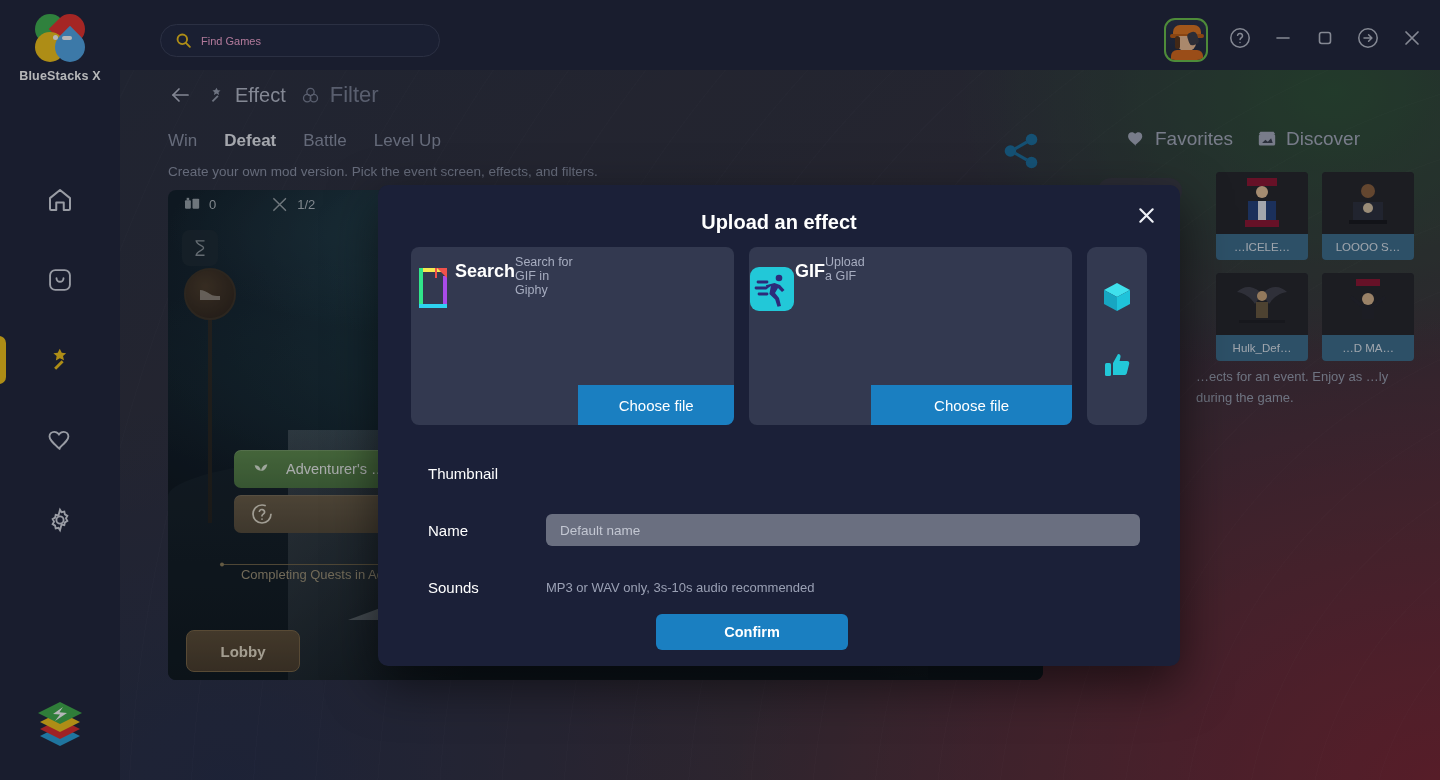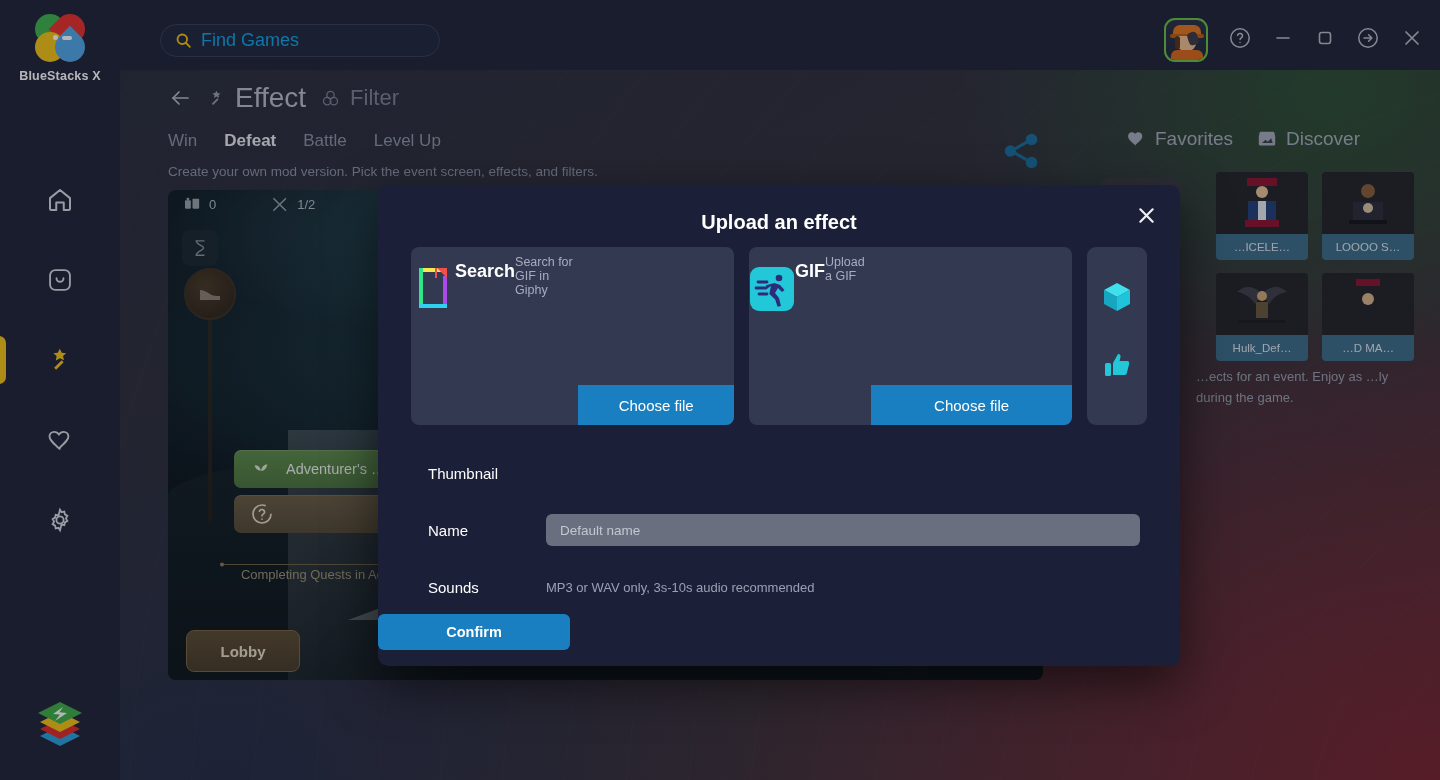--- a/index.html
+++ b/index.html
@@ -68,41 +68,41 @@
   .topbar {
     position: absolute; left: 0; top: 0; width: 1440px; height: 70px;
     background: #20253a; z-index: 30;
   }
   .search-box {
     position: absolute; left: 160px; top: 24px;
     width: 280px; height: 33px; border-radius: 17px;
     border: 1px solid #3a4058; background: #222740;
     display: flex; align-items: center; padding: 0 14px; cursor: text;
   }
-  .search-ph { font-size: 18px; color: #0ea5e9; margin-left: 9px; }
+  .search-ph { font-size: 11px; color: #f9a8d4; margin-left: 9px; }
   .win-ctrls {
     position: absolute; right: 16px; top: 18px;
     display: flex; align-items: center; gap: 20px;
   }
   .avatar {
     width: 44px; height: 44px; border-radius: 11px;
     border: 2px solid #6cc24a; overflow: hidden; position: relative;
     background: linear-gradient(#2b3149,#222a3d); cursor: pointer;
   }
   .av-hat { position: absolute; left: 7px; top: 5px; width: 28px; height: 11px; background: #e2761f; border-radius: 7px 7px 2px 2px; }
   .av-brim { position: absolute; left: 4px; top: 14px; width: 34px; height: 4px; background: #c25d12; border-radius: 2px; }
   .av-face { position: absolute; left: 11px; top: 16px; width: 19px; height: 15px; background: #f0bd92; border-radius: 0 0 8px 8px; }
   .av-hair { position: absolute; left: 9px; top: 16px; width: 5px; height: 13px; background: #5b3418; border-radius: 3px; }
   .av-body { position: absolute; left: 5px; top: 30px; width: 32px; height: 12px; background: #d8691a; border-radius: 6px 6px 0 0; }
   .av-arm  { position: absolute; left: 22px; top: 12px; width: 10px; height: 13px; background: #3c3c46; border-radius: 4px; transform: rotate(-18deg); }
   .wc { cursor: pointer; opacity: .92; }
 
   
   .ch { position: absolute; left: 168px; top: 82px; display: flex; align-items: center; gap: 14px; z-index: 5; }
-  .ch-title { font-size: 28px; color: #b9bdcc; display: flex; align-items: center; gap: 9px; }
+  .ch-title { font-size: 20px; color: #b9bdcc; display: flex; align-items: center; gap: 9px; }
   .ch-filter { font-size: 22px; color: #7c8296; display: flex; align-items: center; gap: 9px; cursor: pointer; }
 
   .tabs { position: absolute; left: 168px; top: 131px; display: flex; gap: 27px; z-index: 5; }
   .tab { font-size: 17px; color: #8d93a6; cursor: pointer; }
   .tab.active { color: #e8eaf0; font-weight: bold; }
   .subtitle {
     position: absolute; left: 168px; top: 164px; z-index: 5;
     font-size: 13.5px; color: #8d93a6;
   }
 
@@ -224,21 +224,21 @@
   .flabel { width: 118px; font-size: 15px; color: #ffffff; }
   .fval { font-size: 13px; color: #9aa0b4; }
   .finput {
     flex: 1; height: 32px; border-radius: 6px; background: #6a6f80;
     border: none; outline: none; padding: 0 14px;
     font-size: 13.5px; color: #e6e8ee; font-family: "Liberation Sans", sans-serif;
   }
   .finput::placeholder { color: #c3c7d2; }
   .row-thumb { margin-bottom: 17px; }
   .row-name { margin-bottom: 17px; }
-  .confirm-wrap { position: absolute; left: 0; top: 429px; width: 748px; display: flex; }
+  .confirm-wrap { position: absolute; left: 0; top: 429px; width: 748px; display: flex; justify-content: center; }
   .confirm {
     width: 192px; height: 36px; border-radius: 6px; background: #1a7fc1;
     color: #ffffff; font-size: 14.5px; font-weight: bold; border: none; cursor: pointer;
     font-family: "Liberation Sans", sans-serif;
   }
 </style>
 </head>
 <body>
 
 <div id="app">

